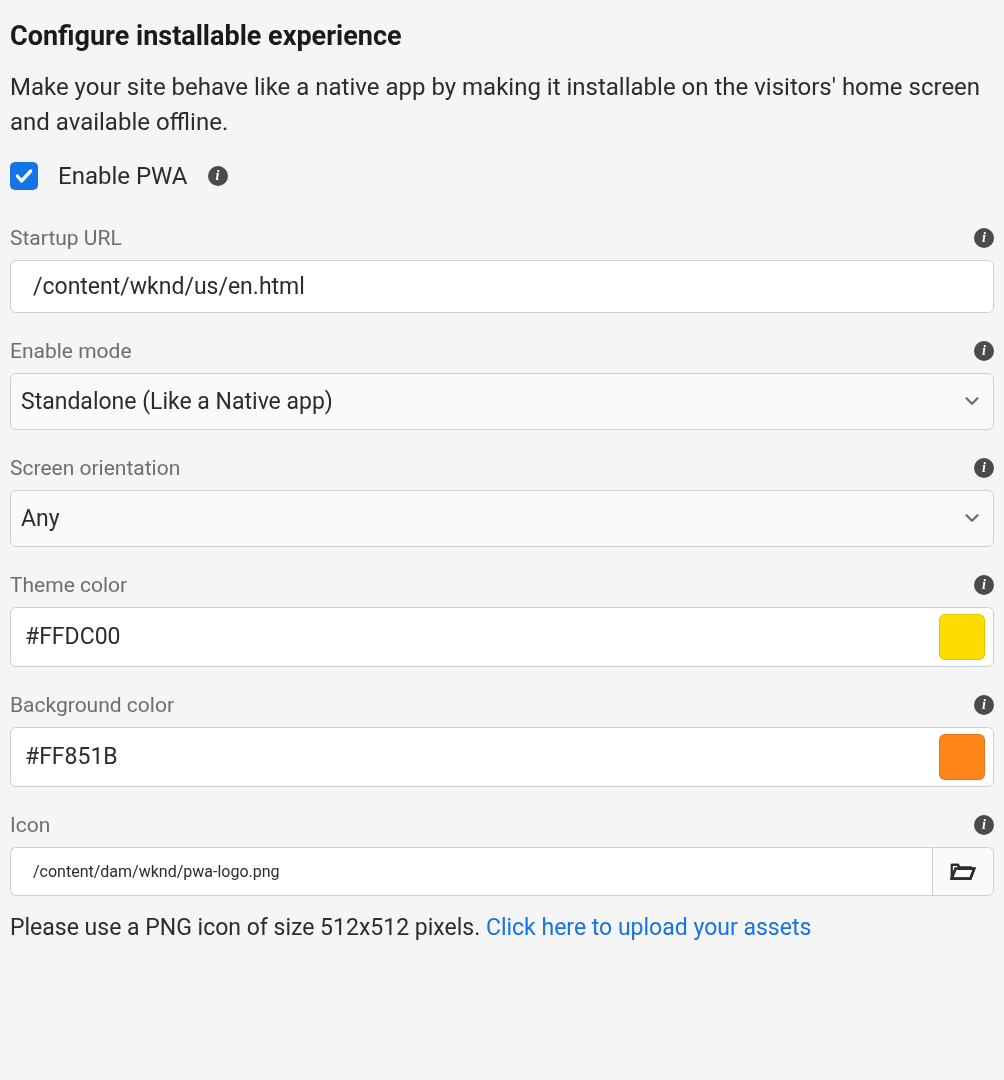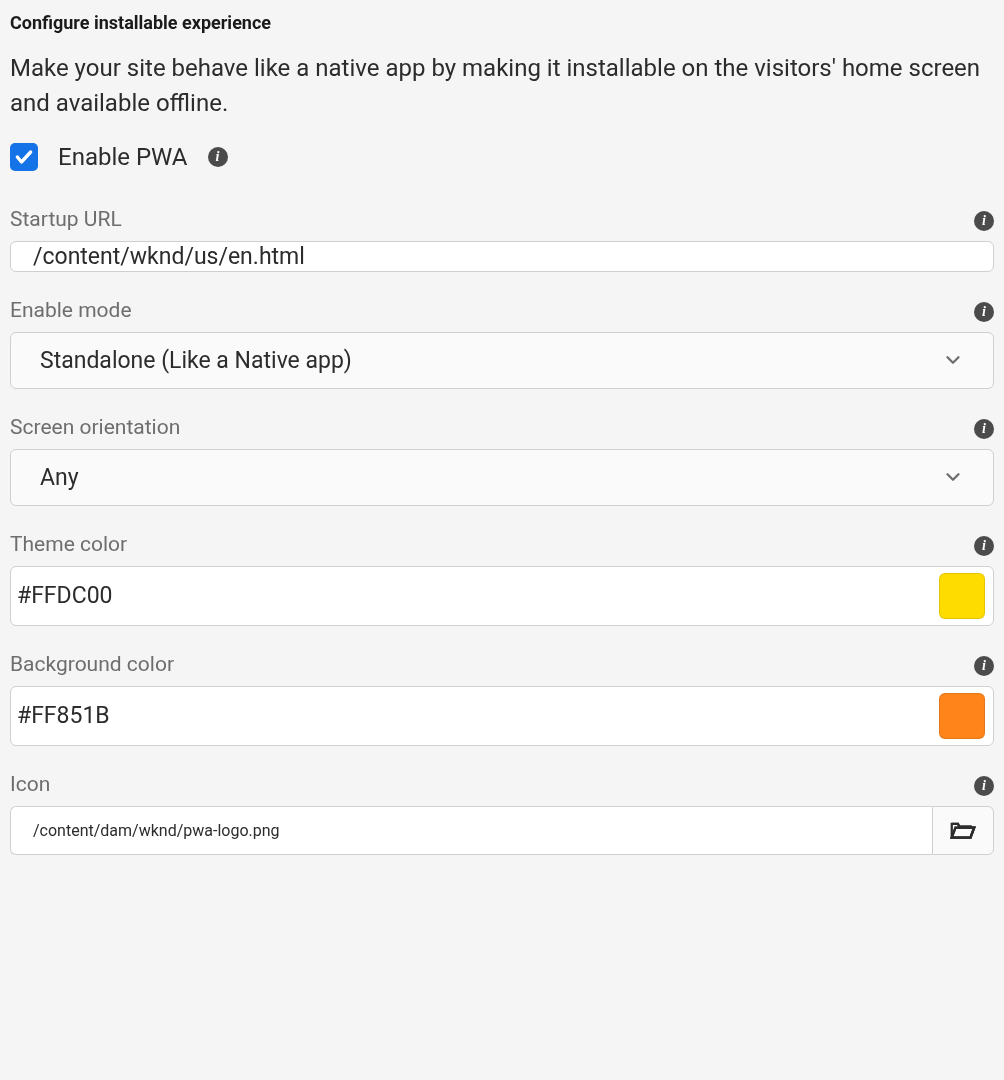--- a/index.html
+++ b/index.html
@@ -4,24 +4,25 @@
 <style>
   * { box-sizing: border-box; margin: 0; padding: 0; }
   body {
     background: #f5f5f5;
     font-family: -apple-system, BlinkMacSystemFont, "Segoe UI", Roboto, Helvetica, Arial, sans-serif;
     color: #2c2c2c;
     padding: 12px 10px 20px 10px;
     width: 1004px;
   }
   h1.title {
-    font-size: 18px;
+    font-size: 27px;
     font-weight: 700;
     color: #1a1a1a;
     margin-bottom: 18px;
+    margin-top: 8px;
   }
   p.subtitle {
     font-size: 24px;
     color: #2c2c2c;
     line-height: 1.45;
     margin-bottom: 20px;
   }
   .enable-row {
     display: flex;
     align-items: center;
@@ -52,68 +53,68 @@
     font-style: italic;
     font-weight: bold;
     font-size: 14px;
     flex-shrink: 0;
     line-height: 1;
   }
   .field { margin-bottom: 26px; }
   .field-label-row {
     display: flex;
     justify-content: space-between;
-    align-items: flex-end;
+    align-items: center;
     margin-bottom: 10px;
     gap: 42px;
   }
   .field-label {
     font-size: 21px;
     color: #6e6e6e;
   }
   .input {
     width: 100%;
     background: #fff;
     border: 1px solid #d0d0d0;
     border-radius: 6px;
-    padding: 1px 22px;
+    padding: 12px 22px;
     font-size: 23px;
     color: #2c2c2c;
     font-family: inherit;
     outline: none;
   }
   .select-wrap {
     position: relative;
     width: 100%;
   }
   .select {
     width: 100%;
     background: #fafafa;
     border: 1px solid #d0d0d0;
     border-radius: 6px;
-    padding: 14px 29px;
+    padding: 14px 10px;
     font-size: 23px;
     color: #2c2c2c;
     display: flex;
     justify-content: space-between;
     align-items: center;
     cursor: pointer;
   }
   .chevron {
     width: 22px; height: 22px;
     flex-shrink: 0;
   }
   .chevron svg { width: 100%; height: 100%; }
   .color-row {
     display: flex;
     width: 100%;
     background: #fff;
     border: 1px solid #d0d0d0;
     border-radius: 6px;
-    padding: 6px 8px 6px 6px;
+    padding: 6px 8px 6px 14px;
   }
   .color-value {
     flex: 1;
     font-size: 23px;
     color: #2c2c2c;
     border: none;
     outline: none;
     background: transparent;
     font-family: inherit;
   }
@@ -251,13 +252,16 @@
     <div class="browse-btn">
       <svg viewBox="0 0 24 24" fill="none" stroke="#2c2c2c" stroke-width="1.8">
         <path d="M3 7 L3 19 L19 19 L22 10 L6 10 L5 13" stroke="none"></path>
         <path d="M3 7 V18 H18 L21 10 H9 L8 7 H3 Z" fill="none"></path>
         <path d="M3 7 H8 L9 9 H19"></path>
         <path d="M3 18 L6 10 H21 L18 18 H3 Z" fill="#2c2c2c" fill-opacity="0"></path>
         <path d="M3 18 L6 10 H21 L18 18 Z"></path>
       </svg>
     </div>
   </div>
+  <p class="hint">
+    <span>Please use a PNG icon of size 512x512 pixels. </span><a href="#">Click here to upload your assets</a>
+  </p>
 </div>
 
 </body></html>

